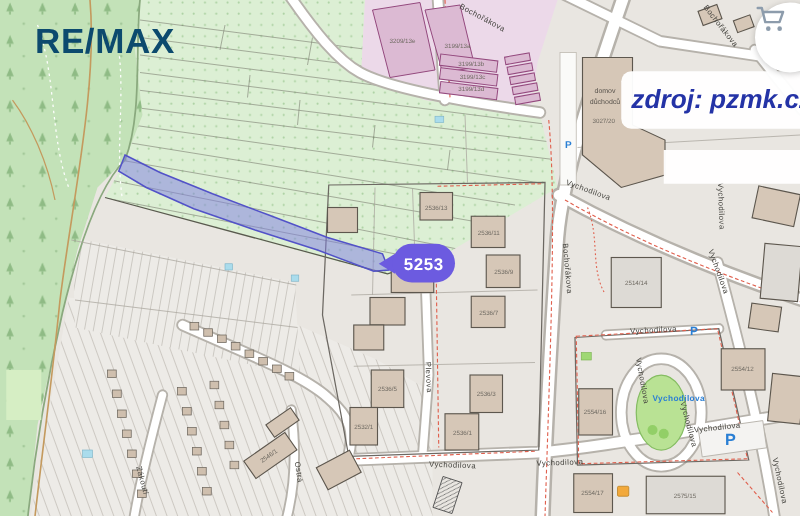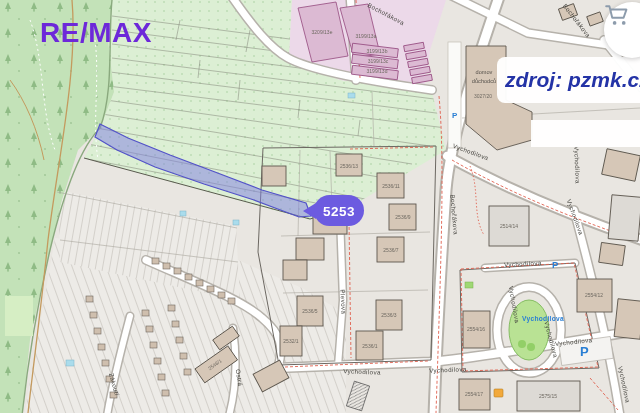--- a/index.html
+++ b/index.html
@@ -22,22 +22,22 @@
   .rd{fill:none;stroke:#e0604e;stroke-width:.9;stroke-dasharray:3,2;}
   .rdd{fill:none;stroke:#e0604e;stroke-width:.9;stroke-dasharray:1.4,2;}
   .pl{stroke:#aaa69e;stroke-width:.6;fill:none;}
   .ol{stroke:#6c6862;stroke-width:1;fill:none;}
   .bld{fill:#d6c7b7;stroke:#5d574e;stroke-width:.9;}
   .bldg{fill:#dddad5;stroke:#5d574e;stroke-width:.9;}
   .pbld{fill:#dcbad3;stroke:#94497e;stroke-width:.8;}
   .cot{fill:#cfbfae;stroke:#6e675e;stroke-width:.6;}
   .marker-text{font-size:13.5px;font-weight:bold;fill:#ffffff;letter-spacing:.5px;}
   .remax{
-    position:absolute;left:40px;top:17px;
-    font-size:28px;font-weight:800;color:#6d28d9;letter-spacing:.5px;
+    position:absolute;left:28px;top:17px;
+    font-size:28px;font-weight:800;color:#0c4a6e;letter-spacing:.5px;
     white-space:nowrap;user-select:none;
   }
   .wm{
     position:absolute;left:497px;top:57px;width:152px;height:46px;
     background:rgba(255,255,255,.96);border-radius:8px;
     display:flex;align-items:center;padding-left:8px;box-sizing:border-box;
   }
   .wm span{
     font-size:21px;font-weight:bold;font-style:italic;color:#2433a6;white-space:nowrap;
   }

